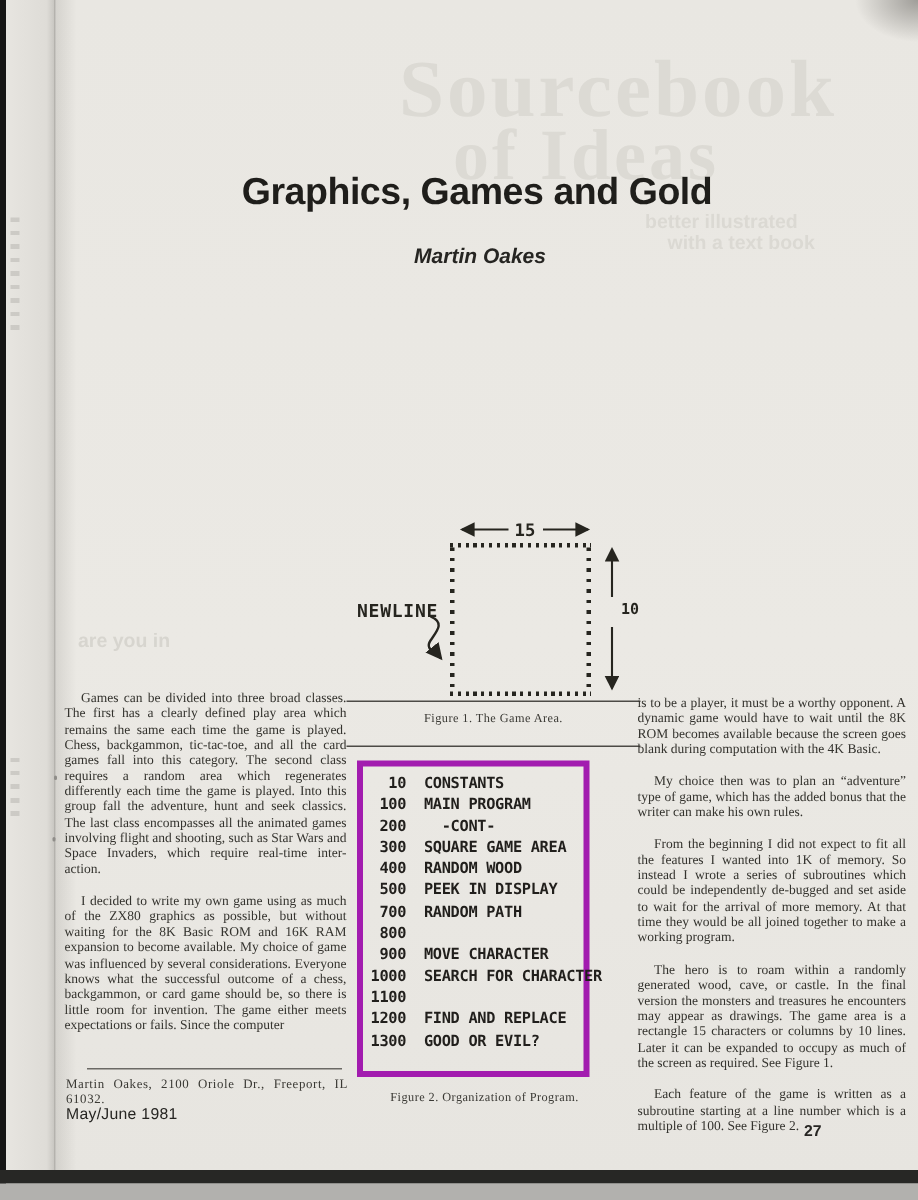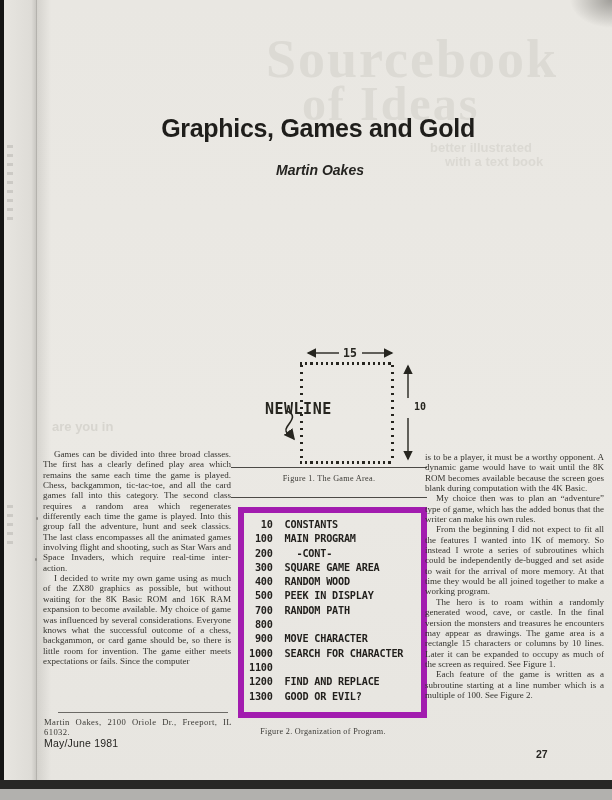--- a/index.html
+++ b/index.html
@@ -36,21 +36,21 @@
   
   .title { position:absolute; left:318px; top:114px; transform:translateX(-50%);
            font-family:"Liberation Sans", sans-serif; font-weight:bold; font-size:25px;
            letter-spacing:-0.3px; color:#1f1e1b; white-space:nowrap; }
   .byline { position:absolute; left:320px; top:162px; transform:translateX(-50%);
            font-family:"Liberation Sans", sans-serif; font-weight:bold; font-style:italic;
            font-size:14px; color:#262522; white-space:nowrap;text-align:center; }
 
   
   .col { position:absolute; font-size:9px; line-height:10.35px; text-align:justify; color:#34332e; }
-  .col p { text-indent:11px; }
+  .col p { text-indent:11px;margin-top:11px; }
   .col p.noindent { text-indent:0; }
   .col-left  { left:43px;  top:449px; width:188px; }
   .col-right { left:425px; top:452px; width:179px; }
 
   .footnote-rule { position:absolute; left:58px; top:712px; width:170px; height:1px; background:#6b6965; }
   .footnote { position:absolute; left:44px; top:717px; width:188px; font-size:8.6px;
               line-height:10px; text-align:justify; color:#3a3934; letter-spacing:0.4px; }
   .footer-issue { position:absolute; left:44px; top:737px; font-family:"Liberation Sans", sans-serif;
               font-size:10.5px; color:#262522; letter-spacing:0.2px; }
   .page-num { position:absolute; left:536px; top:748px; font-family:"Liberation Sans", sans-serif;
@@ -60,32 +60,32 @@
   .fig1 { position:absolute; left:232px; top:345px; width:196px; height:125px; }
   .fig1 svg { position:absolute; left:0; top:0; }
   .dot-h { position:absolute; height:3px;
            background:repeating-linear-gradient(90deg,#26251f 0 2.2px, transparent 2.2px 5.2px); }
   .dot-v { position:absolute; width:3px;
            background:repeating-linear-gradient(180deg,#26251f 0 2.2px, transparent 2.2px 7px); }
   .fig-label { position:absolute; font-family:"DejaVu Sans Mono", monospace; font-weight:bold;
            color:#26251f; white-space:nowrap; }
   .lbl-15 { left:111px; top:1px; font-size:11.5px; }
   .lbl-10 { left:182px; top:56px; font-size:10px; }
-  .lbl-newline { left:6px; top:55px; font-size:15px; letter-spacing:0.5px;margin-left:27px; }
+  .lbl-newline { left:6px; top:55px; font-size:12px; letter-spacing:0.5px; }
 
   .rule { position:absolute; height:1px; background:#4c4a46; }
   .rule-1 { left:231px; top:467px; width:196px; }
   .rule-2 { left:231px; top:497px; width:196px; }
   .caption { position:absolute; font-size:8.2px; color:#3a3934; text-align:center; letter-spacing:0.3px; }
   .cap-1 { left:231px; top:474px; width:196px; }
   .cap-2 { left:228px; top:727px; width:190px; }
 
   
-  .codebox { position:absolute; left:238px; top:507px; width:189px; height:211px;
-             border:6px solid #a21caf; background:transparent; padding:5px 16px 0 5px; }
+  .codebox { position:absolute; left:238px; top:507px; width:155px; height:211px;
+             border:4px solid #a21caf; background:transparent; padding:5px 16px 0 5px; }
   .codebox .cl { font-family:"DejaVu Sans Mono", monospace; font-size:10.2px; font-weight:600;
              line-height:14.3px; color:#211f1c; white-space:pre; letter-spacing:-0.2px; }
 </style>
 </head>
 <body>
 
 <div class="scan">
 
   <div class="page"></div>
   <div class="facing-edge"></div>

